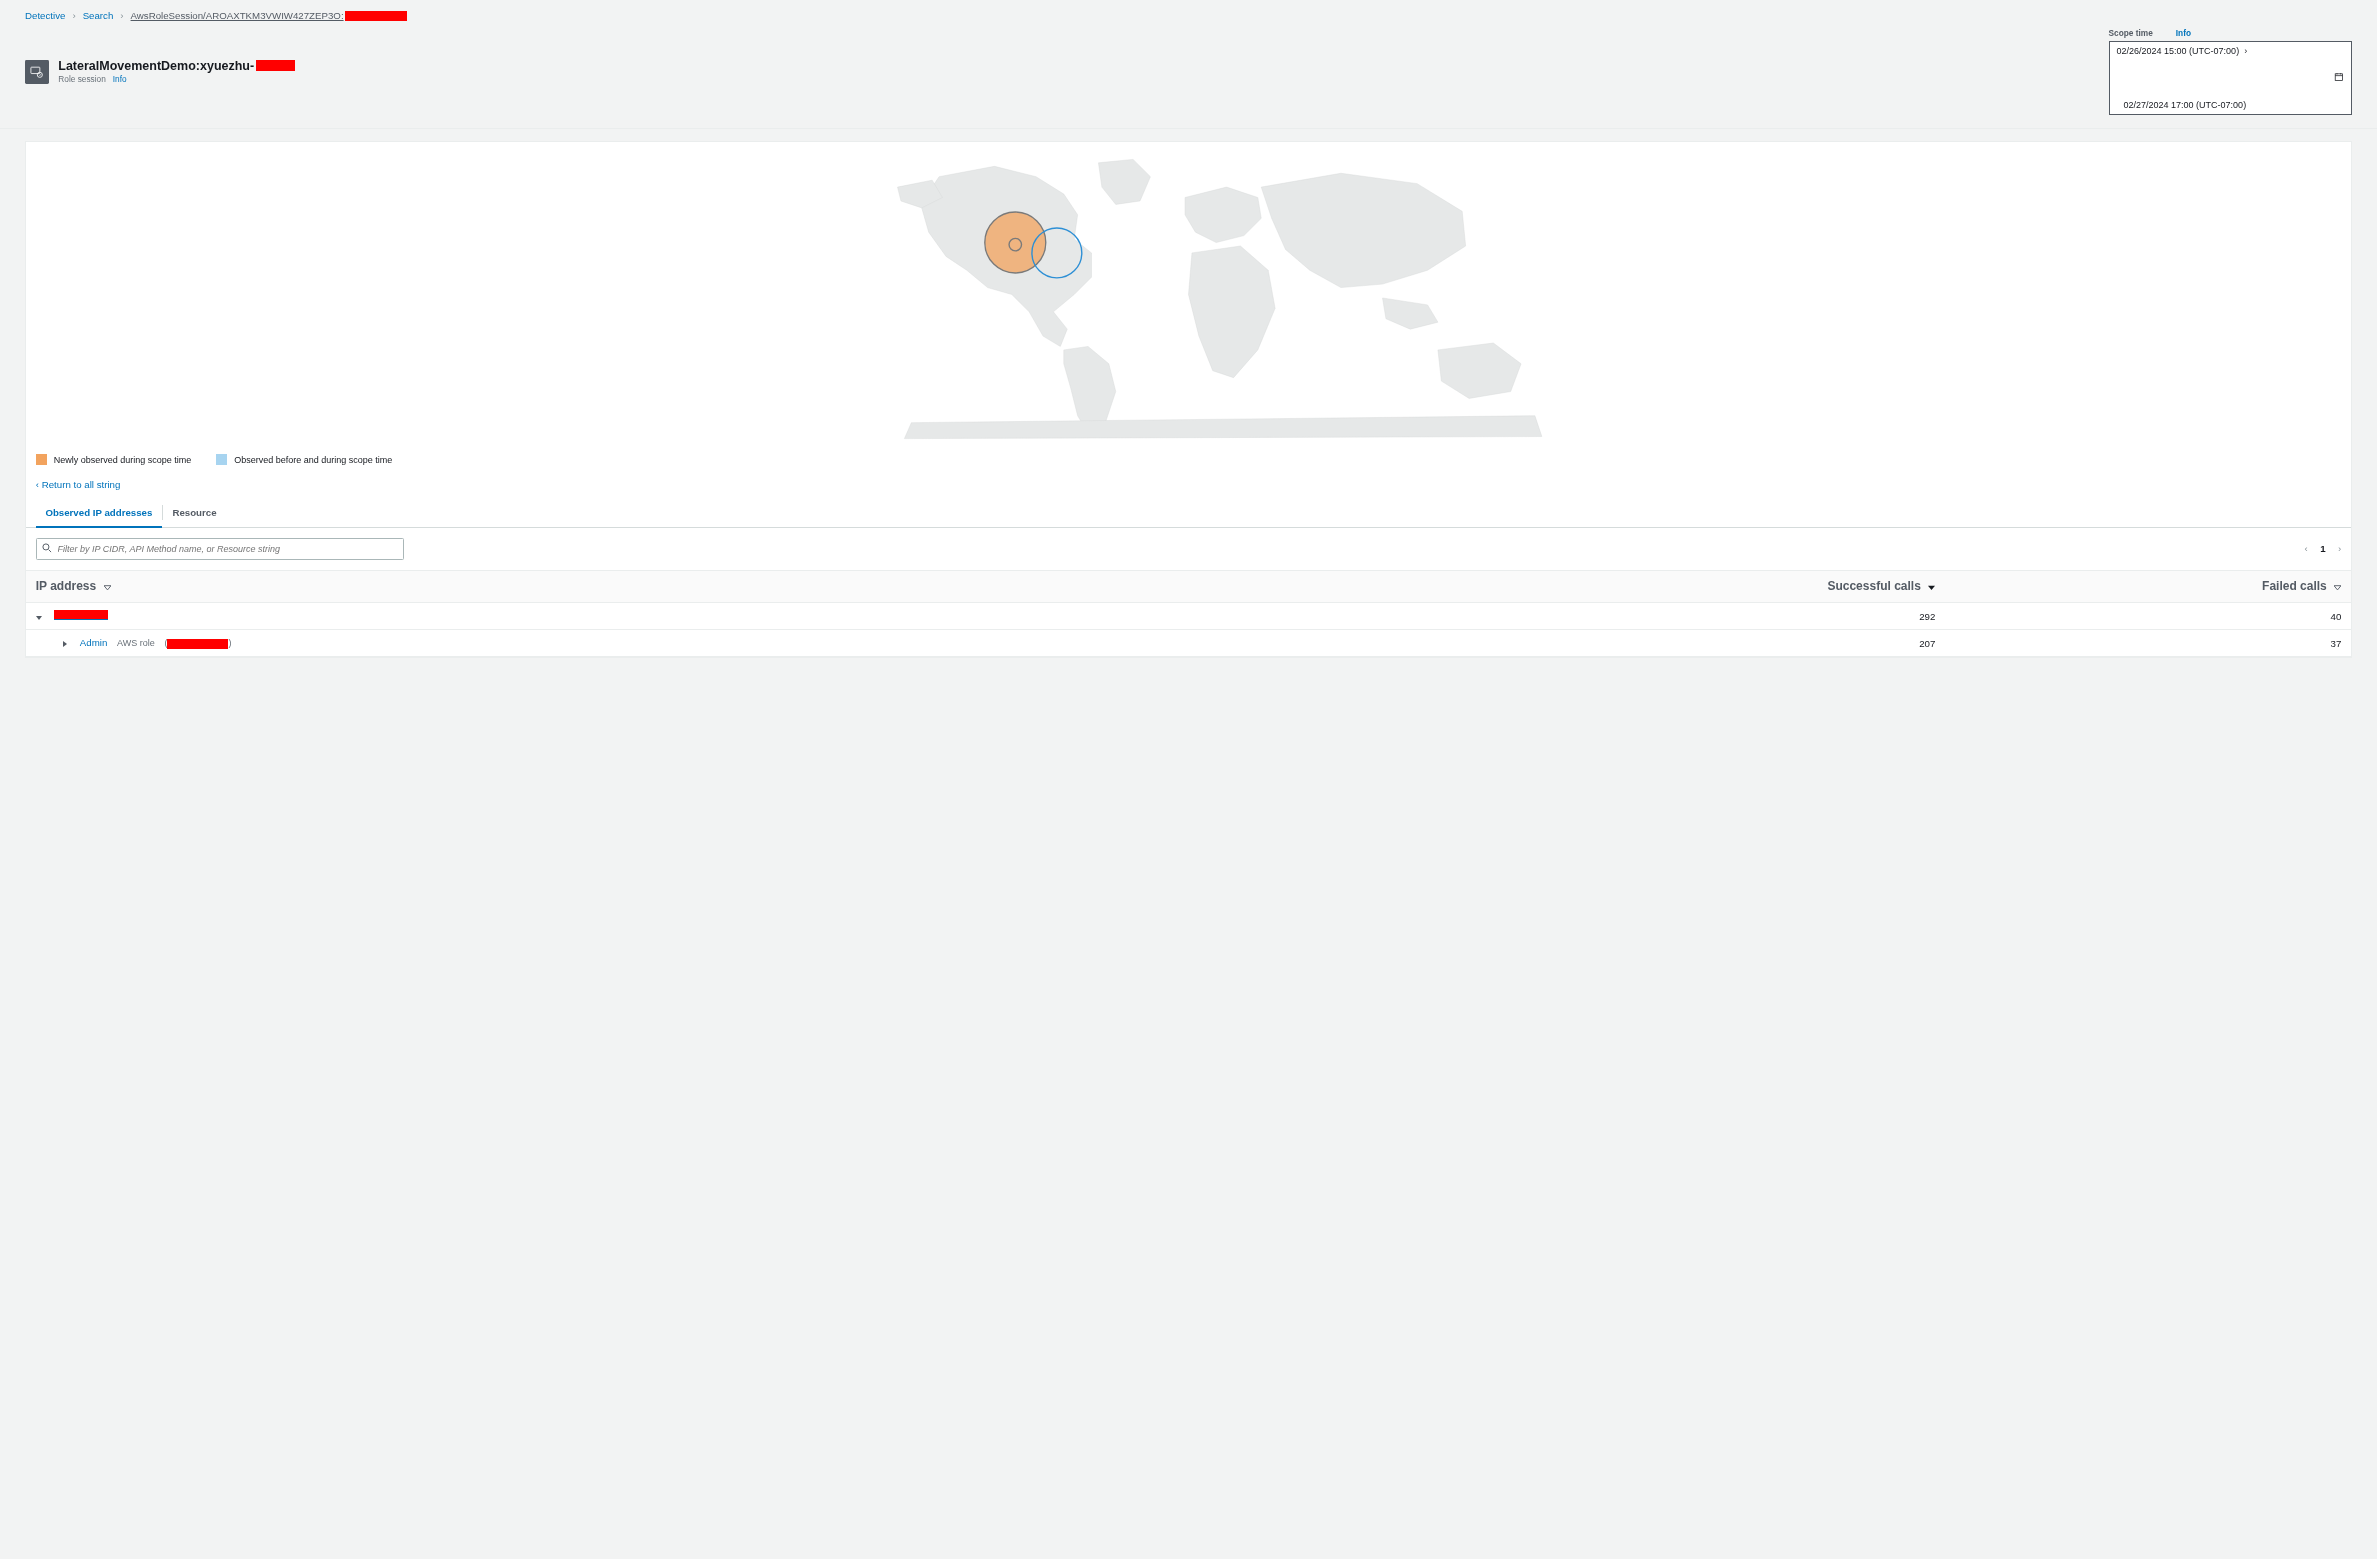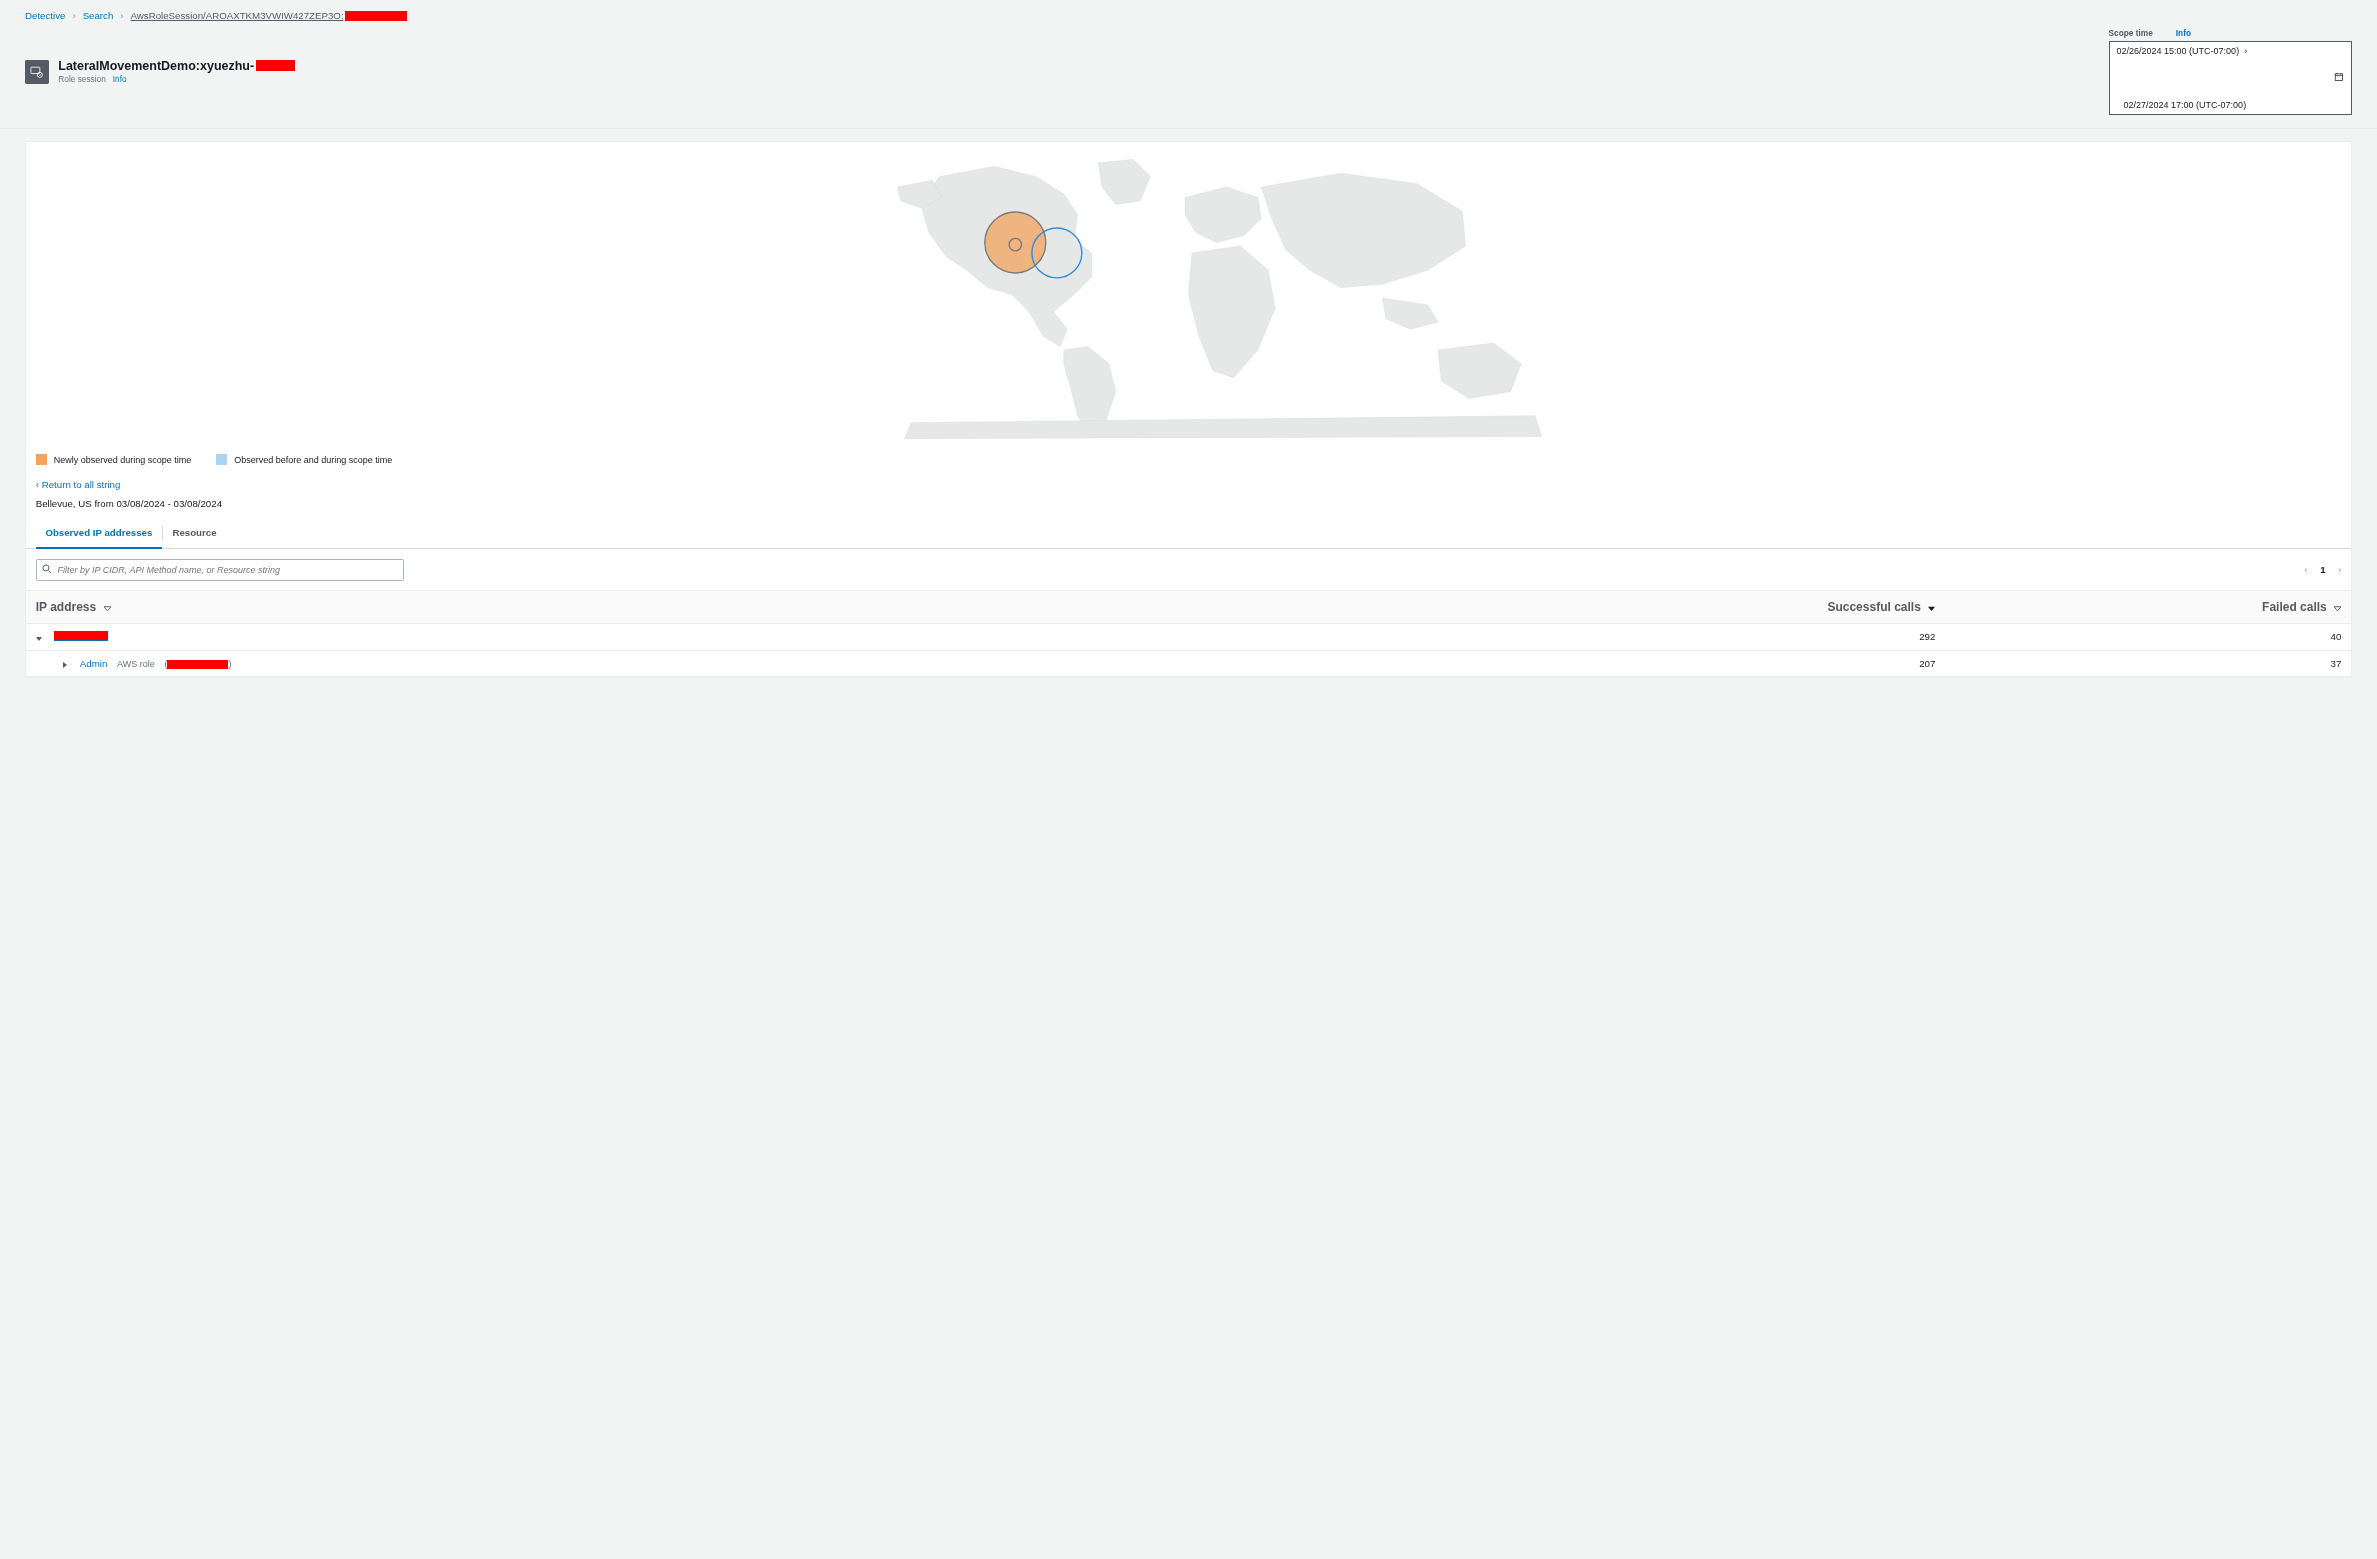--- a/index.html
+++ b/index.html
@@ -163,21 +163,20 @@
       <span class="swatch" style="background:#a7d4f0"></span>
       <span>Observed before and during scope time</span>
     </div>
   </div>
 
   <div class="return-link">
     <span style="color:#0073bb">‹</span>
     <a href="#">Return to all string</a>
   </div>
 
-  <div class="location-line">Bellevue, US from 03/08/2024 - 03/08/2024</div>
 
   <div class="tabs">
     <div class="tab active">Observed IP addresses</div>
     <div class="tab-divider"></div>
     <div class="tab">Resource</div>
   </div>
 
   <div class="tbl-controls">
     <div class="filter-input">
       <span>

